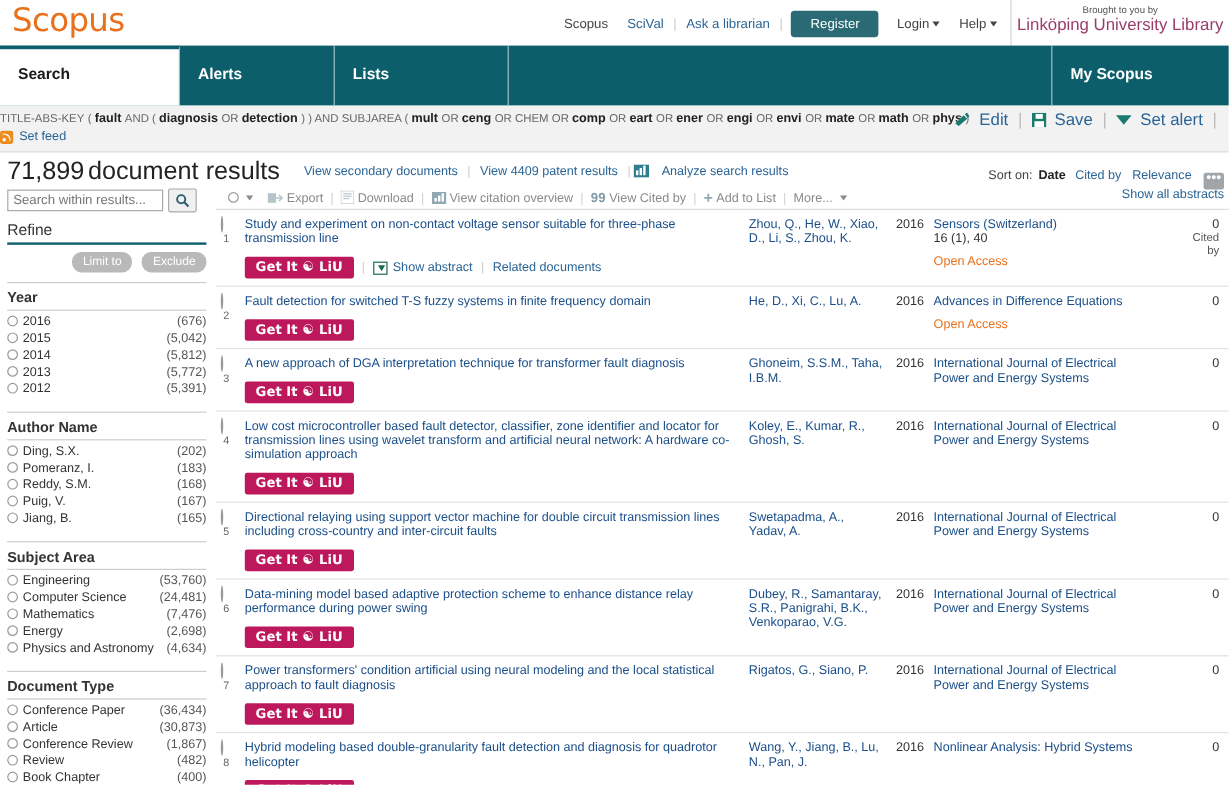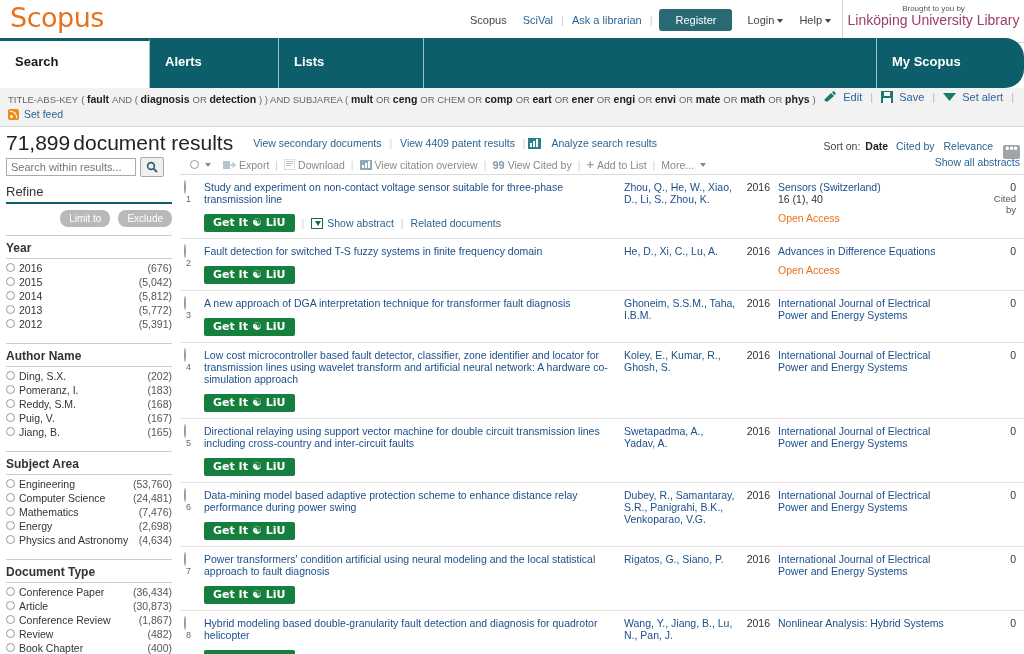--- a/index.html
+++ b/index.html
@@ -62,21 +62,20 @@
   }
   .brought .l1 { font-size: 8px; color: #555; line-height: 11px;}
   .brought .l2 { font-size: 14px; color: #9a3d6a; line-height: 13px; text-align: center;}
 
   
   .tabbar {
     position: relative;
     height: 50px;
     background: #0d5e6b;
     display: flex;
-    border-radius: 19px;
   }
   .tab {
     height: 50px;
     color: #ffffff;
     font-size: 13px;
     font-weight: bold;
     padding: 16px 0 0 15px;
     border-right: 1px solid #9fc1c6;
     position: relative;
   }
@@ -91,29 +90,29 @@
   .tab.t-lists  { width: 145px; }
   .tab.t-spacer { flex: 1; border-right: 1px solid #9fc1c6; }
   .tab.t-myscopus { width: 147px; border-right: none; }
 
   
   .querybar {
     position: relative;
     background: #f2f2f2;
     border-bottom: 1px solid #dcdcdc;
     height: 39px;
-    padding: 5px 8px 0 8px;
+    padding: 5px 8px 0 0;
   }
   .query-line { font-size: 10.5px; color: #333; white-space: nowrap; }
   .query-line .kw { font-weight: bold; color: #222; }
   .query-line .op { color: #666; font-size: 9.5px; }
   .query-actions {
     position: absolute; right: 8px; top: 3px;
     display: flex; align-items: center; gap: 0;
-    font-size: 11px;
+    font-size: 14px;
   }
   .query-actions a { color: #2a6496; text-decoration: none; padding: 0 6px; }
   .query-actions .sep { color: #bbb; padding: 0 2px; }
   .setfeed { margin-top: 3px; display: flex; align-items: center; gap: 5px; }
   .rss {
     width: 11px; height: 11px; background: #ec8c1c;
     border-radius: 2px; position: relative; display: inline-block;
   }
   .rss::before {
     content: ""; position: absolute; left: 2px; bottom: 2px;
@@ -238,21 +237,21 @@
   .c-src .vol { color: #333; }
   .c-src .oa { color: #e9711c; display: block; margin-top: 7px; }
   .c-cite { width: 72px; flex: 0 0 72px; font-size: 10.5px; color: #333; text-align: right; padding-right: 8px;}
   .c-cite .lab { font-size: 9.5px; color: #555; line-height: 11px; display:block;}
 
   .getit-row {
     display: flex; align-items: center; gap: 0;
     margin-top: 9px; font-size: 10.5px;
   }
   .getit {
-    background: #15803d; color: #fff; font-weight: bold;
+    background: #be185d; color: #fff; font-weight: bold;
     font-size: 11px; padding: 2px 9px 3px 9px; border-radius: 2px;
     display: inline-flex; align-items: center; gap: 4px;
     font-family: "DejaVu Sans", sans-serif;
   }
   .getit .liu-mark { font-size: 11px; }
   .getit-row .sep { color: #ccc; padding: 0 7px; }
   .getit-row a { color: #2a6496; text-decoration: none; }
   .abs-icon {
     display:inline-block; width:12px;height:11px;border:1px solid #1a6a55;
     background:#fff; position:relative; margin-right:4px; vertical-align:-2px;

